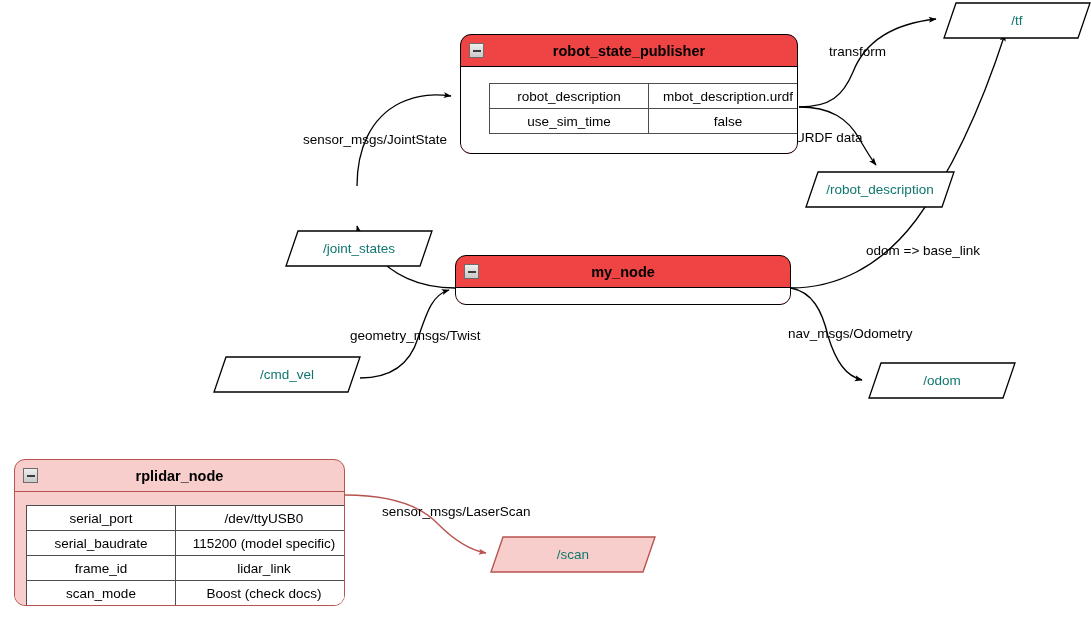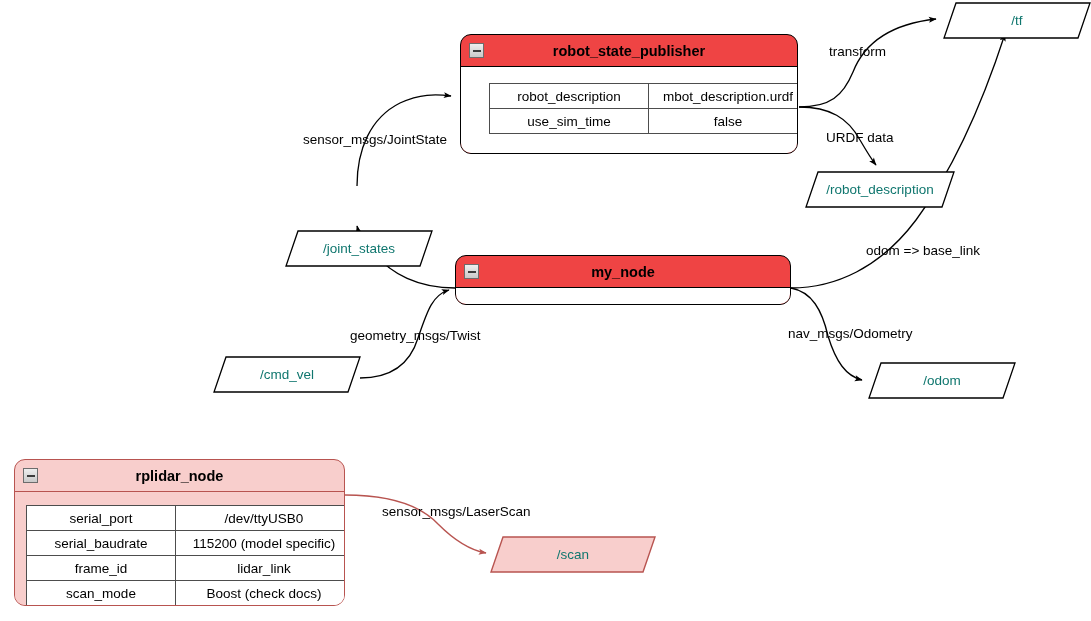--- a/index.html
+++ b/index.html
@@ -159,21 +159,21 @@
 
     <path d="M 791,288 C 835,288 880,268 916,220 C 962,158 990,80 1005,34" fill="none" stroke="#000000" stroke-width="1.3" marker-end="url(#arrow-black)"></path>
 
     <path d="M 791,288 C 812,292 822,310 828,336 C 836,362 846,376 862,380" fill="none" stroke="#000000" stroke-width="1.3" marker-end="url(#arrow-black)"></path>
 
     <path d="M 345,495 C 390,495 420,505 438,524 C 452,538 468,550 486,553" fill="none" stroke="#b85450" stroke-width="1.4" marker-end="url(#arrow-red)"></path>
   </svg>
 
   <div class="edge-label" style="left:303px; top:133px;">sensor_msgs/JointState</div>
   <div class="edge-label" style="left:829px; top:45px;">transform</div>
-  <div class="edge-label" style="left:826px; top:131px;text-align:right;">URDF data</div>
+  <div class="edge-label" style="left:795px; top:131px;text-align:right;">URDF data</div>
   <div class="edge-label" style="left:350px; top:329px;">geometry_msgs/Twist</div>
   <div class="edge-label" style="left:866px; top:244px;">odom =&gt; base_link</div>
   <div class="edge-label" style="left:788px; top:327px;">nav_msgs/Odometry</div>
   <div class="edge-label" style="left:382px; top:505px;">sensor_msgs/LaserScan</div>
 
   <div class="node" style="left:460px; top:34px; width:338px; height:120px;">
     <div class="node-header">
       <span class="collapse-icon"></span>
       <span>robot_state_publisher</span>
     </div>

